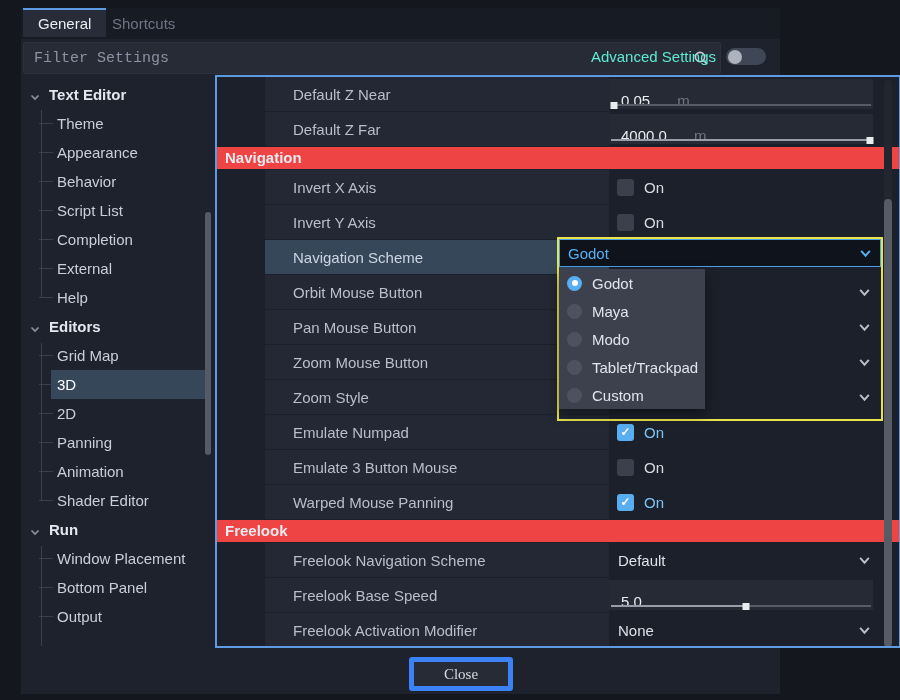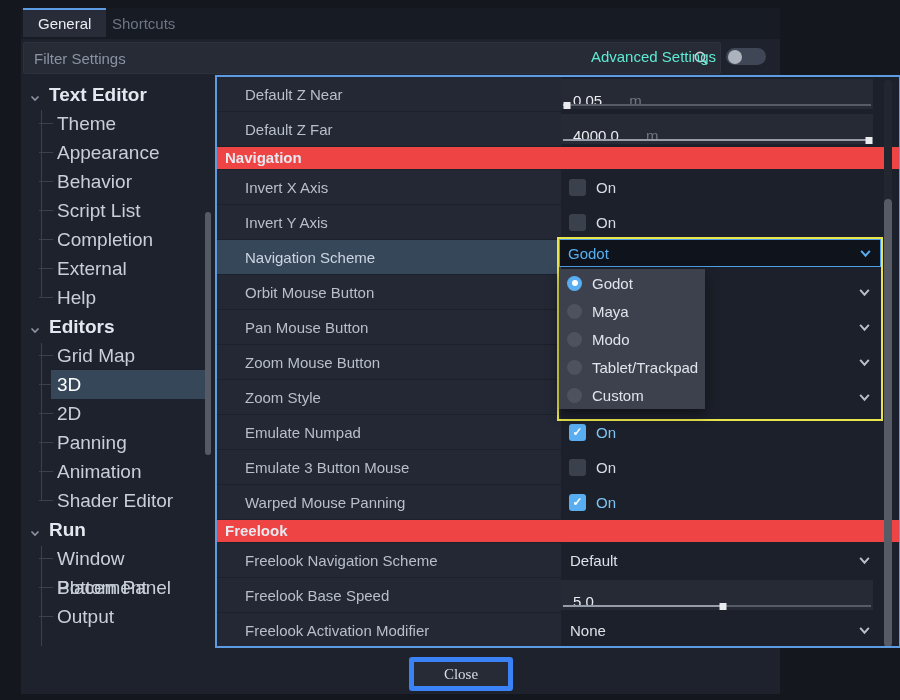--- a/index.html
+++ b/index.html
@@ -7,45 +7,45 @@
   .window{position:absolute;left:21px;top:8px;width:759px;height:686px;background:#1e222c;}
 
   
   .tabbar{position:relative;height:31px;background:#171b23;}
   .tab{position:absolute;top:0;height:29px;line-height:28px;padding:0 15px;font-size:15px;box-sizing:border-box;}
   .tab.active{left:2px;background:#272c38;color:#e9ecf1;border-top:2px solid #5d9be2;}
   .tab.inactive{left:76px;color:#6d7585;padding-top:2px;}
 
   
   .filter-row{position:absolute;left:0;top:31px;width:100%;height:38px;}
-  .filter-input{position:absolute;left:2px;top:3px;width:650px;height:30px;background:#272b36;border:1px solid #2c313d;border-radius:2px;color:#f0abfc;padding:0 36px 0 10px;font-size:15px;font-family:Liberation Sans, sans-serif;outline:none;}
+  .filter-input{position:absolute;left:2px;top:3px;width:650px;height:30px;background:#272b36;border:1px solid #2c313d;border-radius:2px;color:#f0abfc;padding:0 36px 0 10px;font-size:15px;font-family:Liberation Mono, monospace;outline:none;}
   .filter-input::placeholder{color:#8a93a3;opacity:1;}
   .search-icon{position:absolute;left:672px;top:11px;width:16px;height:16px;color:#c6cbd3;}
   .adv-label{position:absolute;right:64px;top:9px;font-size:15px;color:#5eead4;}
   .toggle{position:absolute;right:14px;top:9px;width:40px;height:17px;border-radius:9px;background:#3f4656;}
   .toggle .knob{position:absolute;left:2px;top:1.5px;width:14px;height:14px;border-radius:50%;background:#adb3bd;}
 
   
   .sidebar{position:absolute;left:2px;top:67px;width:192px;height:573px;overflow:hidden;padding-top:5px;box-sizing:content-box;}
-  .tree-item{position:relative;height:29px;line-height:29px;font-size:19px;color:#c9cfd9;width:184px;}
+  .tree-item{position:relative;height:29px;line-height:29px;font-size:15px;color:#c9cfd9;width:184px;}
   .tree-section{font-weight:bold;color:#e3e7ee;padding-left:26px;box-sizing:border-box;}
   .tchev{position:absolute;left:7px;top:1px;color:#8d95a5;}
   .tree-child{padding-left:34px;box-sizing:border-box;}
   .tree-child::before{content:"";position:absolute;left:16px;top:14px;width:14px;height:1px;background:#39404e;}
   .tree-child.selected{background:linear-gradient(to right,transparent 28px,#37475a 28px);color:#fefefe;}
   .vline{position:absolute;left:18px;width:1px;background:#39404e;}
   .v1{top:35px;height:188px;}
   .v2{top:268px;height:158px;}
   .v3{top:471px;height:100px;}
   .sb-thumb{position:absolute;right:4px;top:137px;width:6px;height:243px;background:#555a64;border-radius:3px;}
 
   
   .panel{position:absolute;left:194px;top:67px;width:686px;height:573px;border:2px solid #5d9be2;background:#1c202a;box-sizing:border-box;overflow:hidden;}
   .row{display:flex;height:34px;margin-bottom:1px;}
-  .row .lbl{width:344px;background:#232834;display:flex;align-items:center;padding-left:28px;box-sizing:border-box;color:#b9bfca;font-size:15px;flex:none;}
+  .row .lbl{width:344px;background:#232834;display:flex;align-items:center;padding-left:28px;box-sizing:border-box;color:#b9bfca;font-size:15px;flex:none;margin-left:48px;}
   .row .lbl.hl{background:#37475a;color:#cdd5e0;}
   .row .val{flex:1;position:relative;display:flex;align-items:center;font-size:15px;}
   .sect{height:22px;line-height:22px;background:#ef4444;font-weight:bold;color:#e6eaf0;padding-left:8px;font-size:15px;margin-bottom:1px;}
 
   
   .spin{position:absolute;left:0;top:2px;bottom:2px;right:26px;background:#262a35;display:flex;align-items:flex-end;gap:20px;}
   .spin .num{color:#e9ecf0;margin-left:12px;}
   .spin .suffix{color:#6e7684;margin-left:7px;}
   .sline{position:absolute;left:2px;right:2px;bottom:3px;height:2px;background:#565b66;}
   .sfill{position:absolute;left:0;top:0;bottom:0;background:#979da8;}

